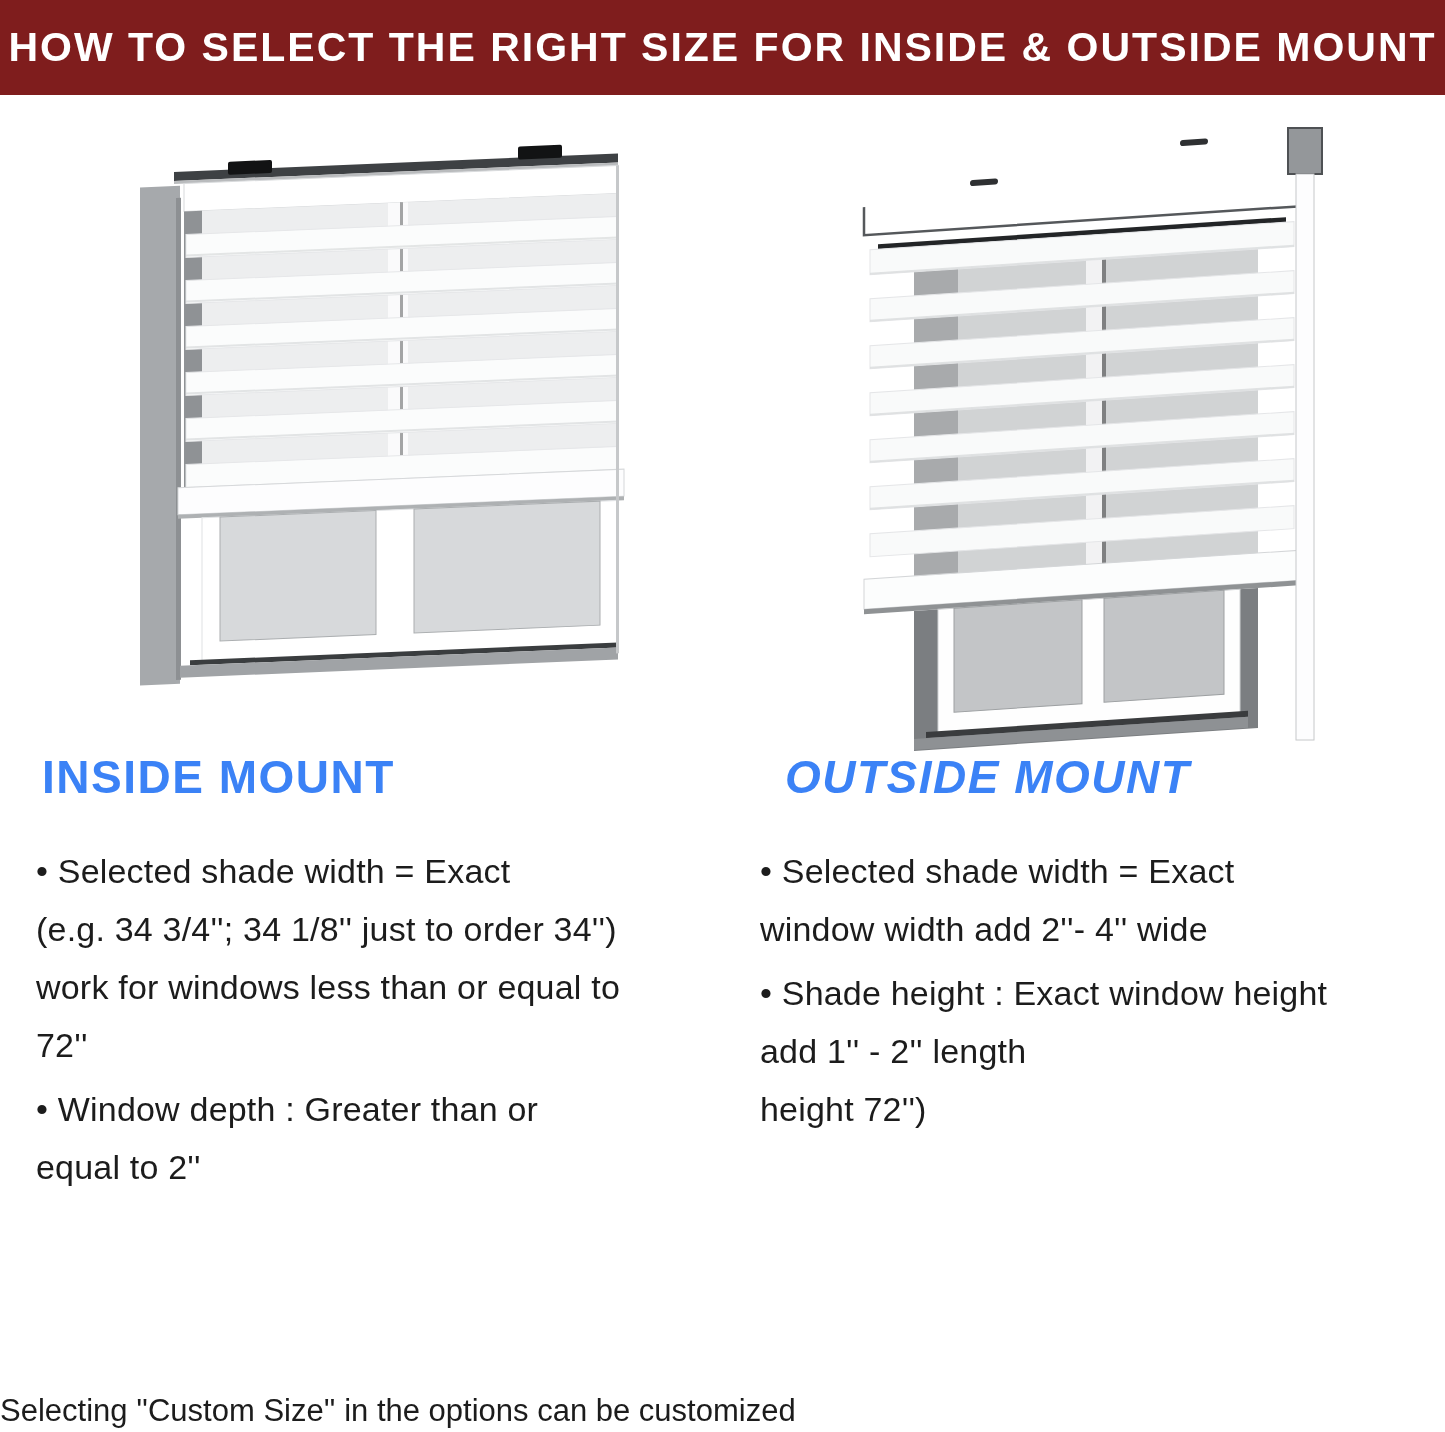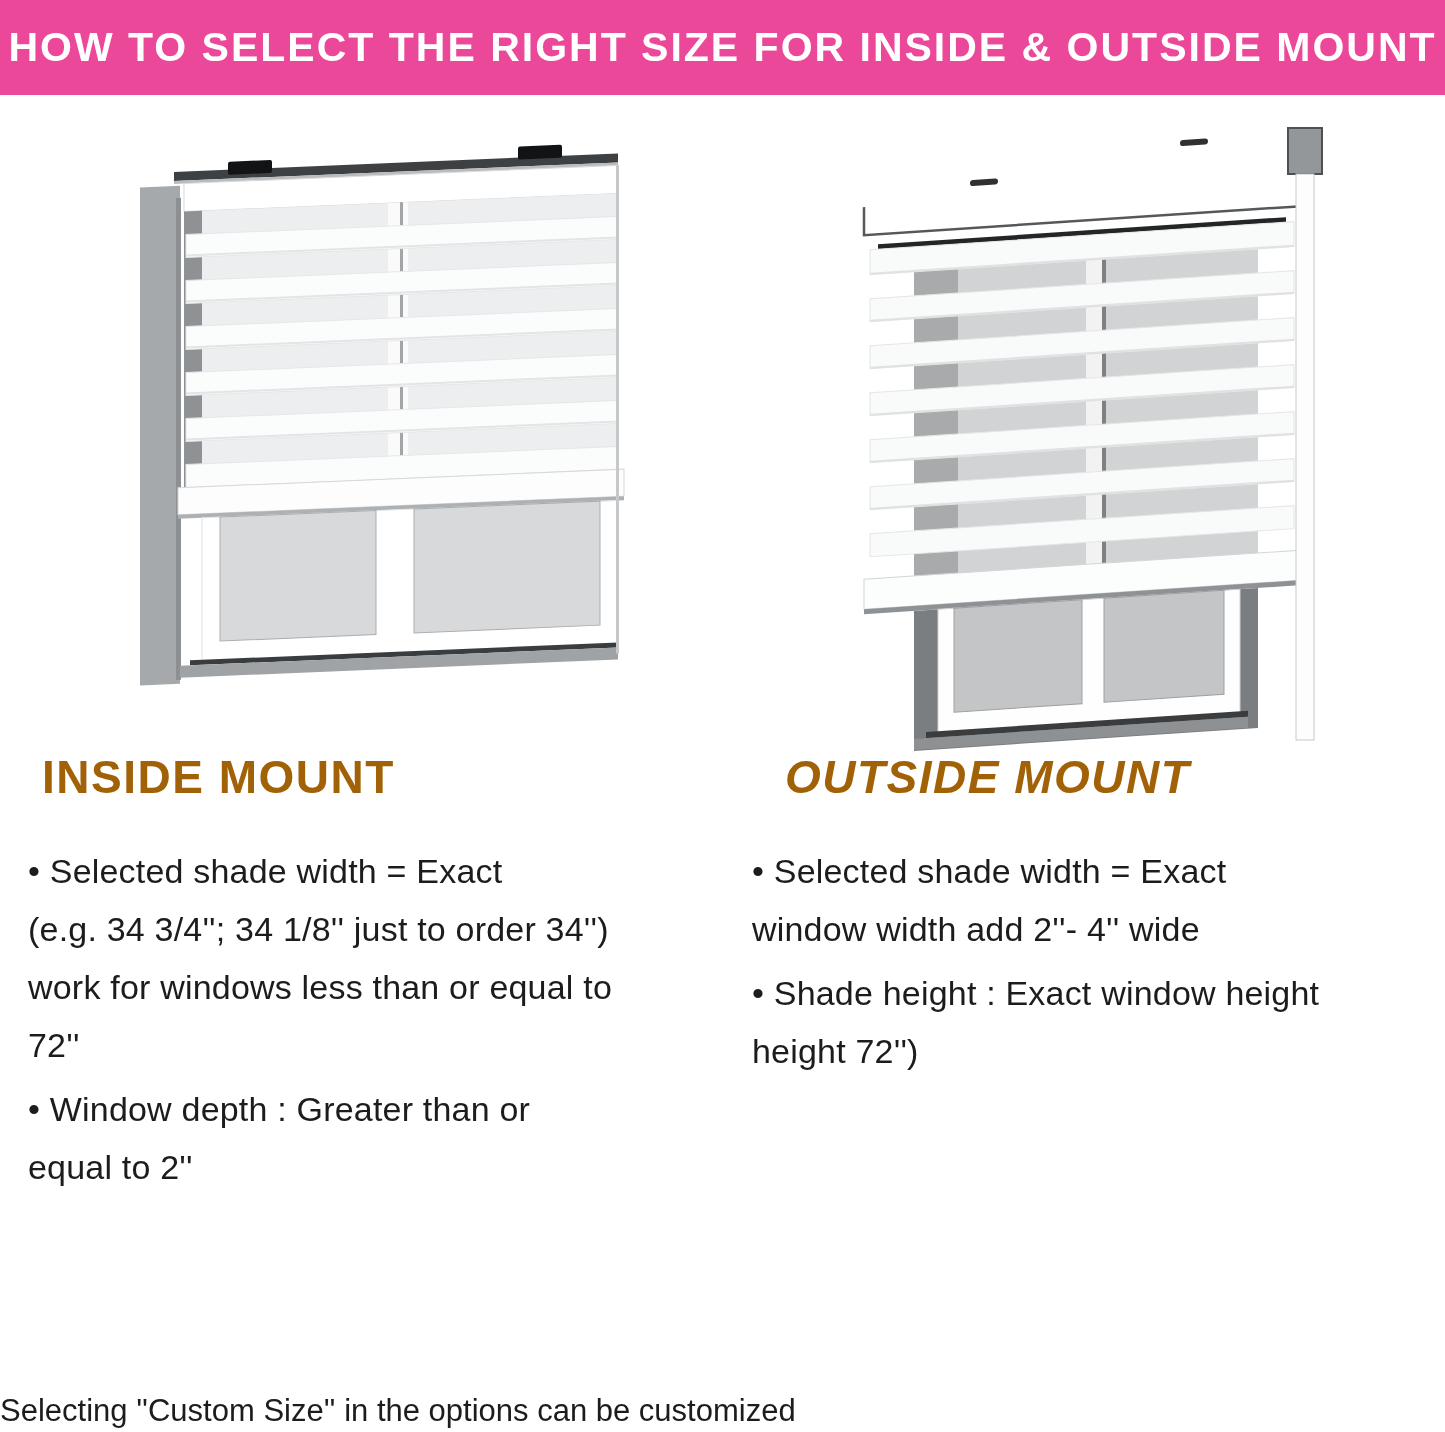--- a/index.html
+++ b/index.html
@@ -8,52 +8,53 @@
     width:1445px;
     height:1432px;
     background:#ffffff;
     overflow:hidden;
     font-family:"Liberation Sans", sans-serif;
     color:#1c1c1c;
   }
   .banner{
     position:absolute; left:0; top:0;
     width:100%; height:95px;
-    background:#ec4899;
+    background:#7f1d1d;
     display:flex; align-items:center; justify-content:center;
   }
   .banner h1{
     margin:0;
     font-size:41px;
     font-weight:700;
     letter-spacing:2px;
     color:#ffffff;
     white-space:nowrap;
   }
   .figure{position:absolute;}
   .fig-inside{left:126px; top:136px;}
   .fig-outside{left:852px; top:120px;}
   .mount-heading{
     position:absolute;
     margin:0;
     font-size:46px;
     font-weight:700;
     letter-spacing:1.5px;
-    color:#a16207;
+    color:#3b82f6;
     white-space:nowrap;
   }
   .heading-inside{left:42px; top:750px;}
   .heading-outside{left:785px; top:750px;font-style:italic;}
   .spec-col{
     position:absolute;
     top:842px;
     font-size:34px;
     line-height:58px;
     letter-spacing:0.2px;
     color:#1c1c1c;
+    margin-left:8px;
   }
   .col-inside{left:28px; width:660px;}
   .col-outside{left:752px; width:670px;}
   .spec-line{white-space:nowrap;}
   .bullet-gap{margin-top:6px;}
   .footnote{
     position:absolute;
     left:0; top:1393px;
     width:100%;
     text-align:left;
@@ -197,18 +198,19 @@
     <div class="spec-line">work for windows less than or equal to</div>
     <div class="spec-line">72''</div>
     <div class="spec-line bullet-gap">• Window depth : Greater than or</div>
     <div class="spec-line">equal to 2''</div>
   </div>
 
   <div class="spec-col col-outside">
     <div class="spec-line">• Selected shade width = Exact</div>
     <div class="spec-line">window width add 2''- 4'' wide</div>
     <div class="spec-line bullet-gap">• Shade height : Exact window height</div>
+    <div class="spec-line">add 1'' - 2'' length</div>
     <div class="spec-line">height 72'')</div>
   </div>
 
   <div class="footnote">Selecting ''Custom Size'' in the options can be customized</div>
 
 </div>
 
 </body></html>

